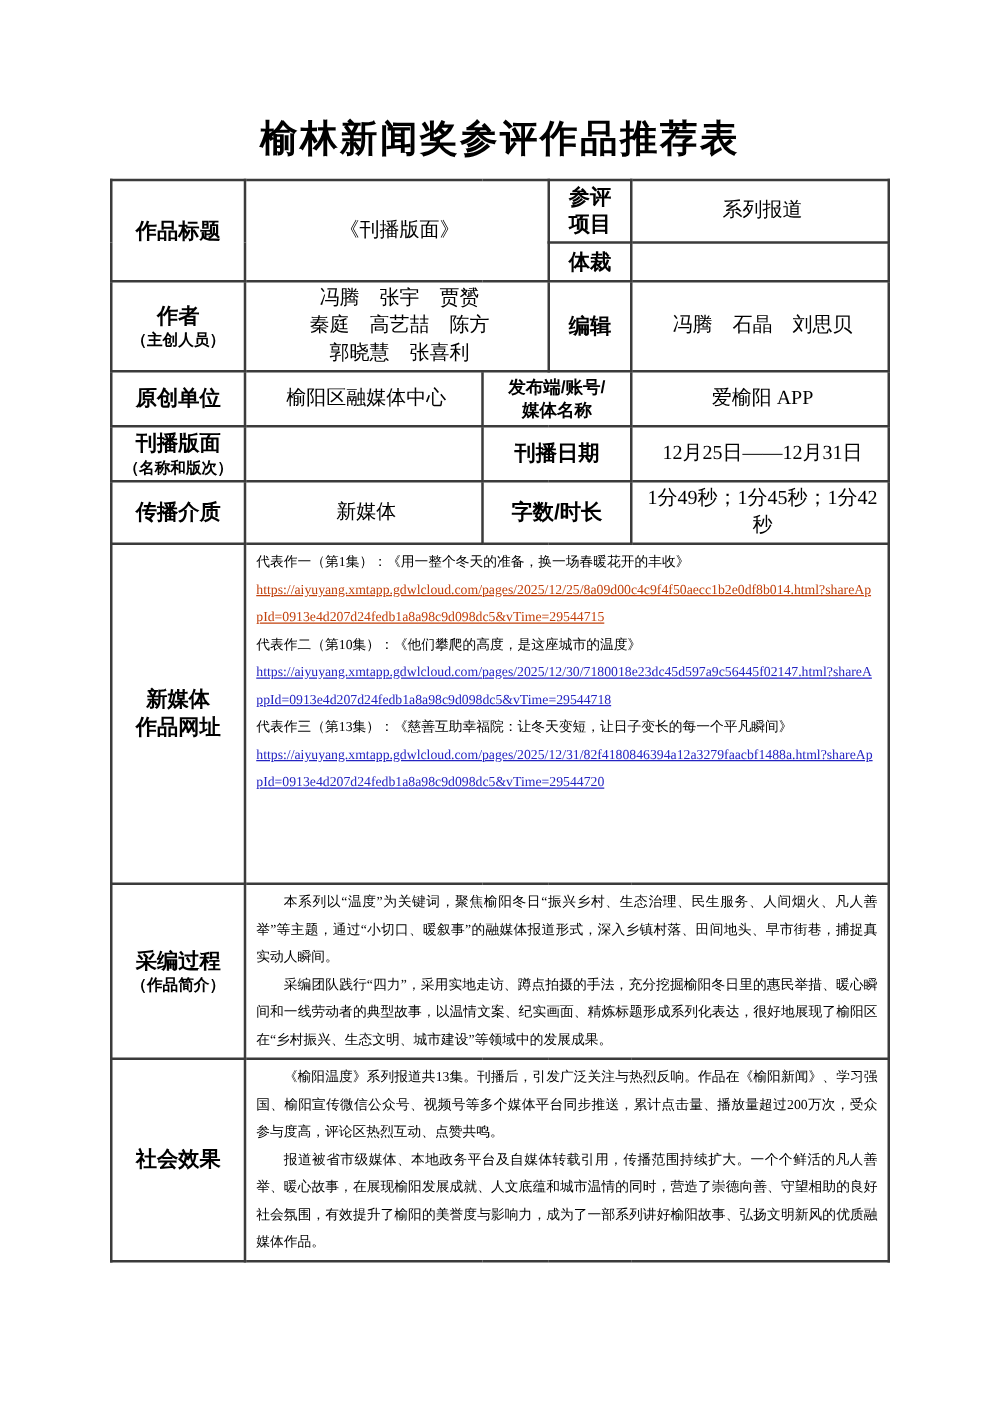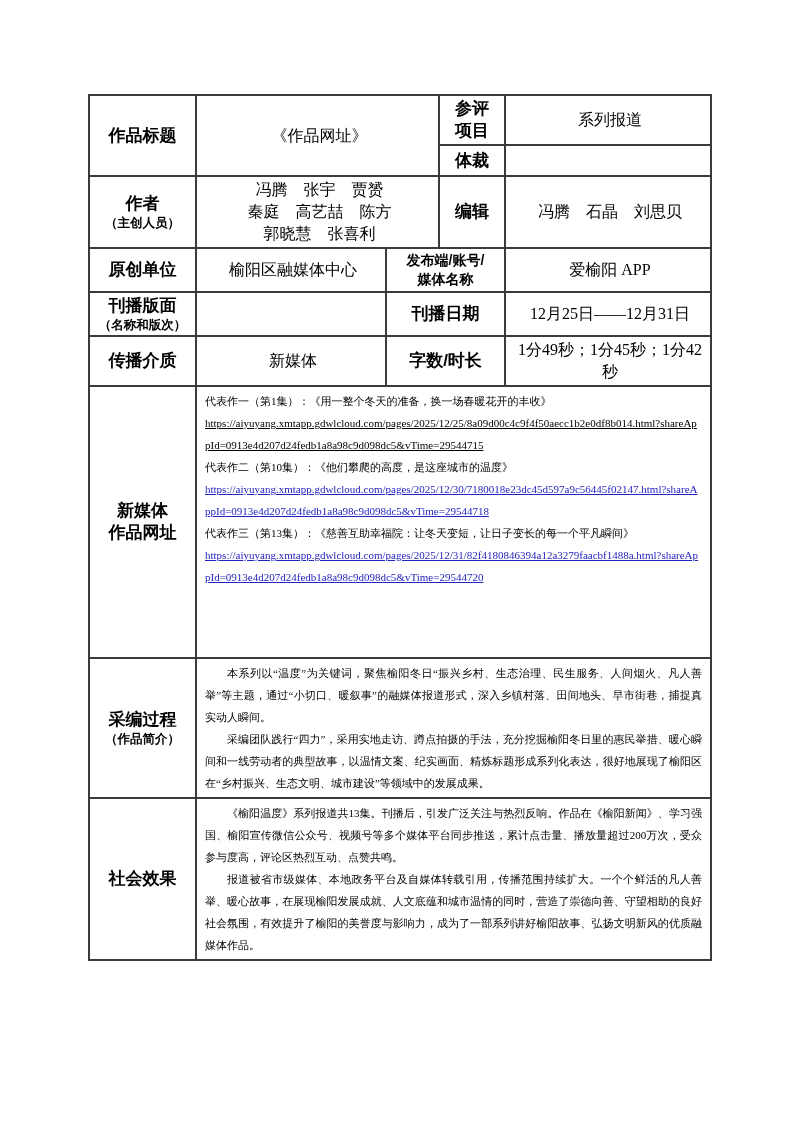--- a/index.html
+++ b/index.html
@@ -79,33 +79,34 @@
     text-decoration:underline;
     cursor:pointer;
     line-height:inherit;
   }
   p.para { margin:0; text-indent:2em; text-align:justify; }
 </style>
 </head>
 <body>
 
 <div class="page">
+  <h1 class="doc-title">榆林新闻奖参评作品推荐表</h1>
 
   <table class="form">
     <colgroup>
       <col style="width:107px">
         <col style="width:190px">
         <col style="width:53px">
         <col style="width:66px">
         <col style="width:206px">
     </colgroup>
     <tbody>
       <tr class="r1a">
         <td class="lbl" rowspan="2">作品标题</td>
-        <td class="val" rowspan="2" colspan="2">《作品网址》</td>
+        <td class="val" rowspan="2" colspan="2">《刊播版面》</td>
         <td class="lbl pre">参评
 项目</td>
         <td class="val">系列报道</td>
       </tr>
       <tr class="r1b">
         <td class="lbl">体裁</td>
         <td class="val"></td>
       </tr>
 
       <tr class="r2">
@@ -143,21 +144,21 @@
         <td class="val">新媒体</td>
         <td class="lbl" colspan="2">字数/时长</td>
         <td class="val">1分49秒；1分45秒；1分42秒</td>
       </tr>
 
       <tr class="r6">
         <td class="lbl pre">新媒体
 作品网址</td>
         <td class="val content content-urls" colspan="4">
           <div class="caption">代表作一（第1集）：《用一整个冬天的准备，换一场春暖花开的丰收》</div>
-          <a class="url" style="color: #000000;">https://aiyuyang.xmtapp.gdwlcloud.com/pages/2025/12/25/8a09d00c4c9f4f50aecc1b2e0df8b014.html?shareAppId=0913e4d207d24fedb1a8a98c9d098dc5&amp;vTime=29544715</a>
+          <a class="url" style="color: #c2410c;">https://aiyuyang.xmtapp.gdwlcloud.com/pages/2025/12/25/8a09d00c4c9f4f50aecc1b2e0df8b014.html?shareAppId=0913e4d207d24fedb1a8a98c9d098dc5&amp;vTime=29544715</a>
           <div class="caption">代表作二（第10集）：《他们攀爬的高度，是这座城市的温度》</div>
           <a class="url" style="color: rgb(36, 36, 194);">https://aiyuyang.xmtapp.gdwlcloud.com/pages/2025/12/30/7180018e23dc45d597a9c56445f02147.html?shareAppId=0913e4d207d24fedb1a8a98c9d098dc5&amp;vTime=29544718</a>
           <div class="caption">代表作三（第13集）：《慈善互助幸福院：让冬天变短，让日子变长的每一个平凡瞬间》</div>
           <a class="url" style="color: rgb(36, 36, 194);">https://aiyuyang.xmtapp.gdwlcloud.com/pages/2025/12/31/82f4180846394a12a3279faacbf1488a.html?shareAppId=0913e4d207d24fedb1a8a98c9d098dc5&amp;vTime=29544720</a>
         </td>
       </tr>
 
       <tr class="r7">
         <td class="lbl">
           <div>采编过程</div>

